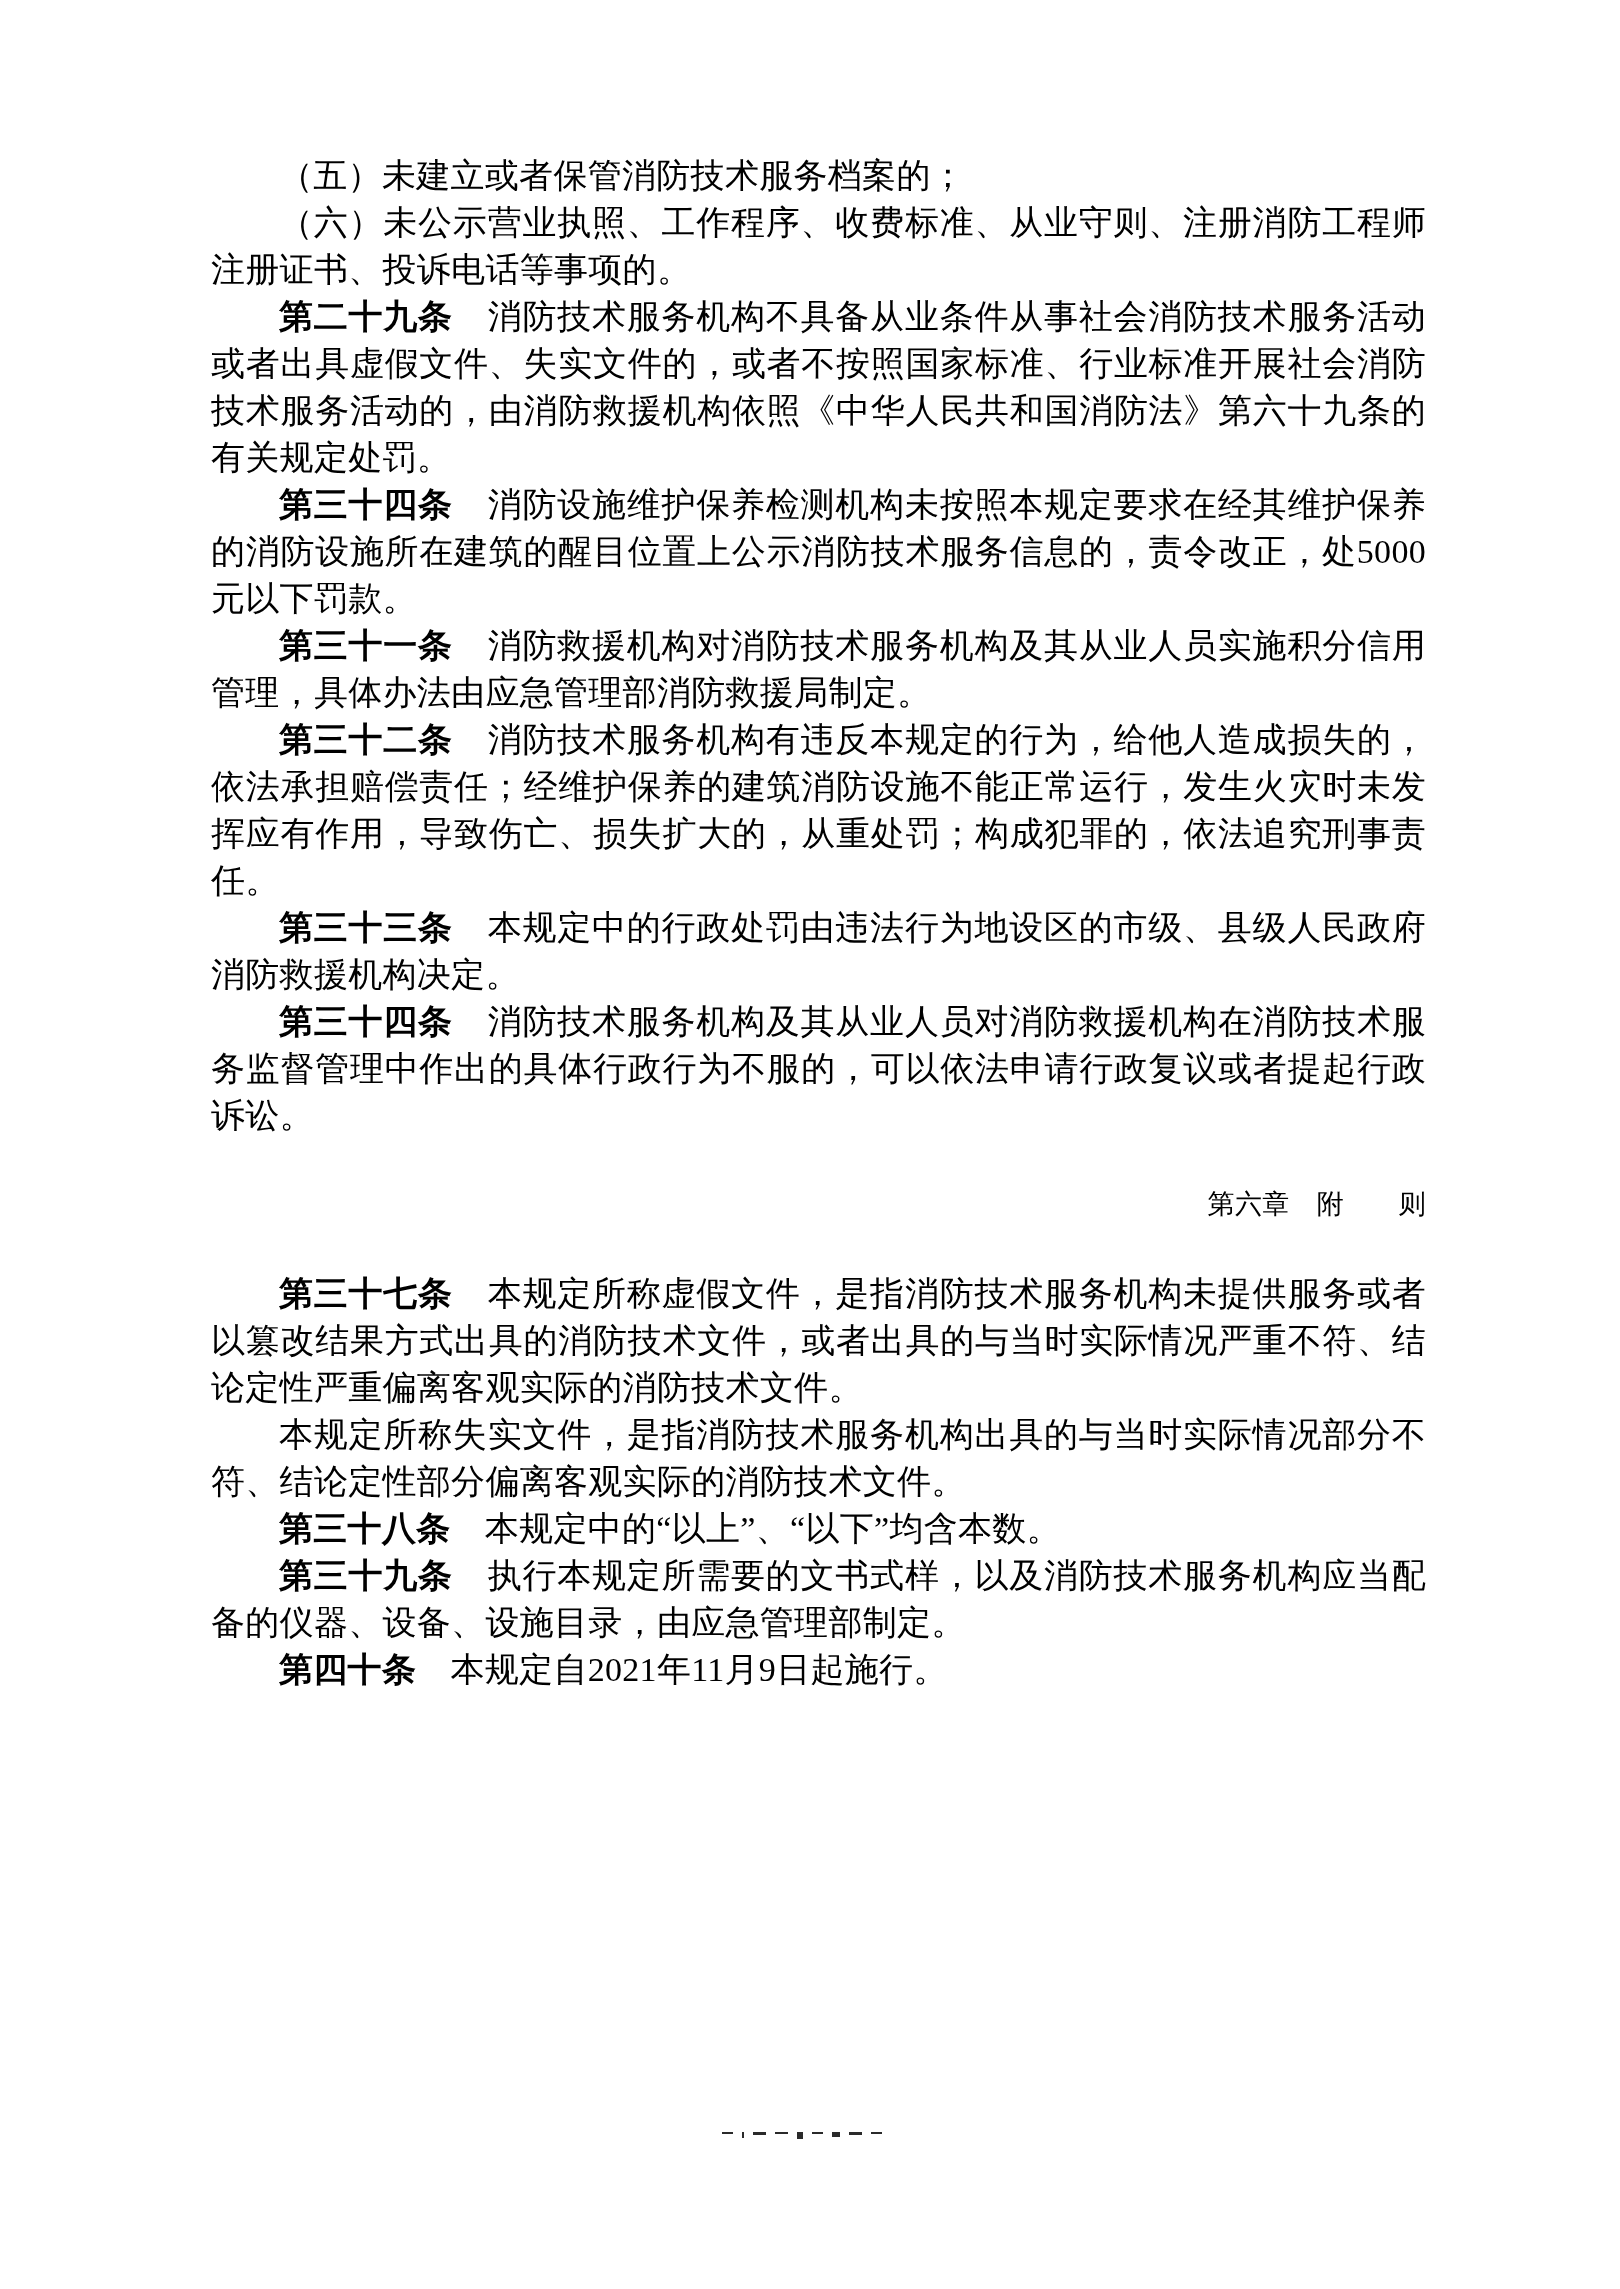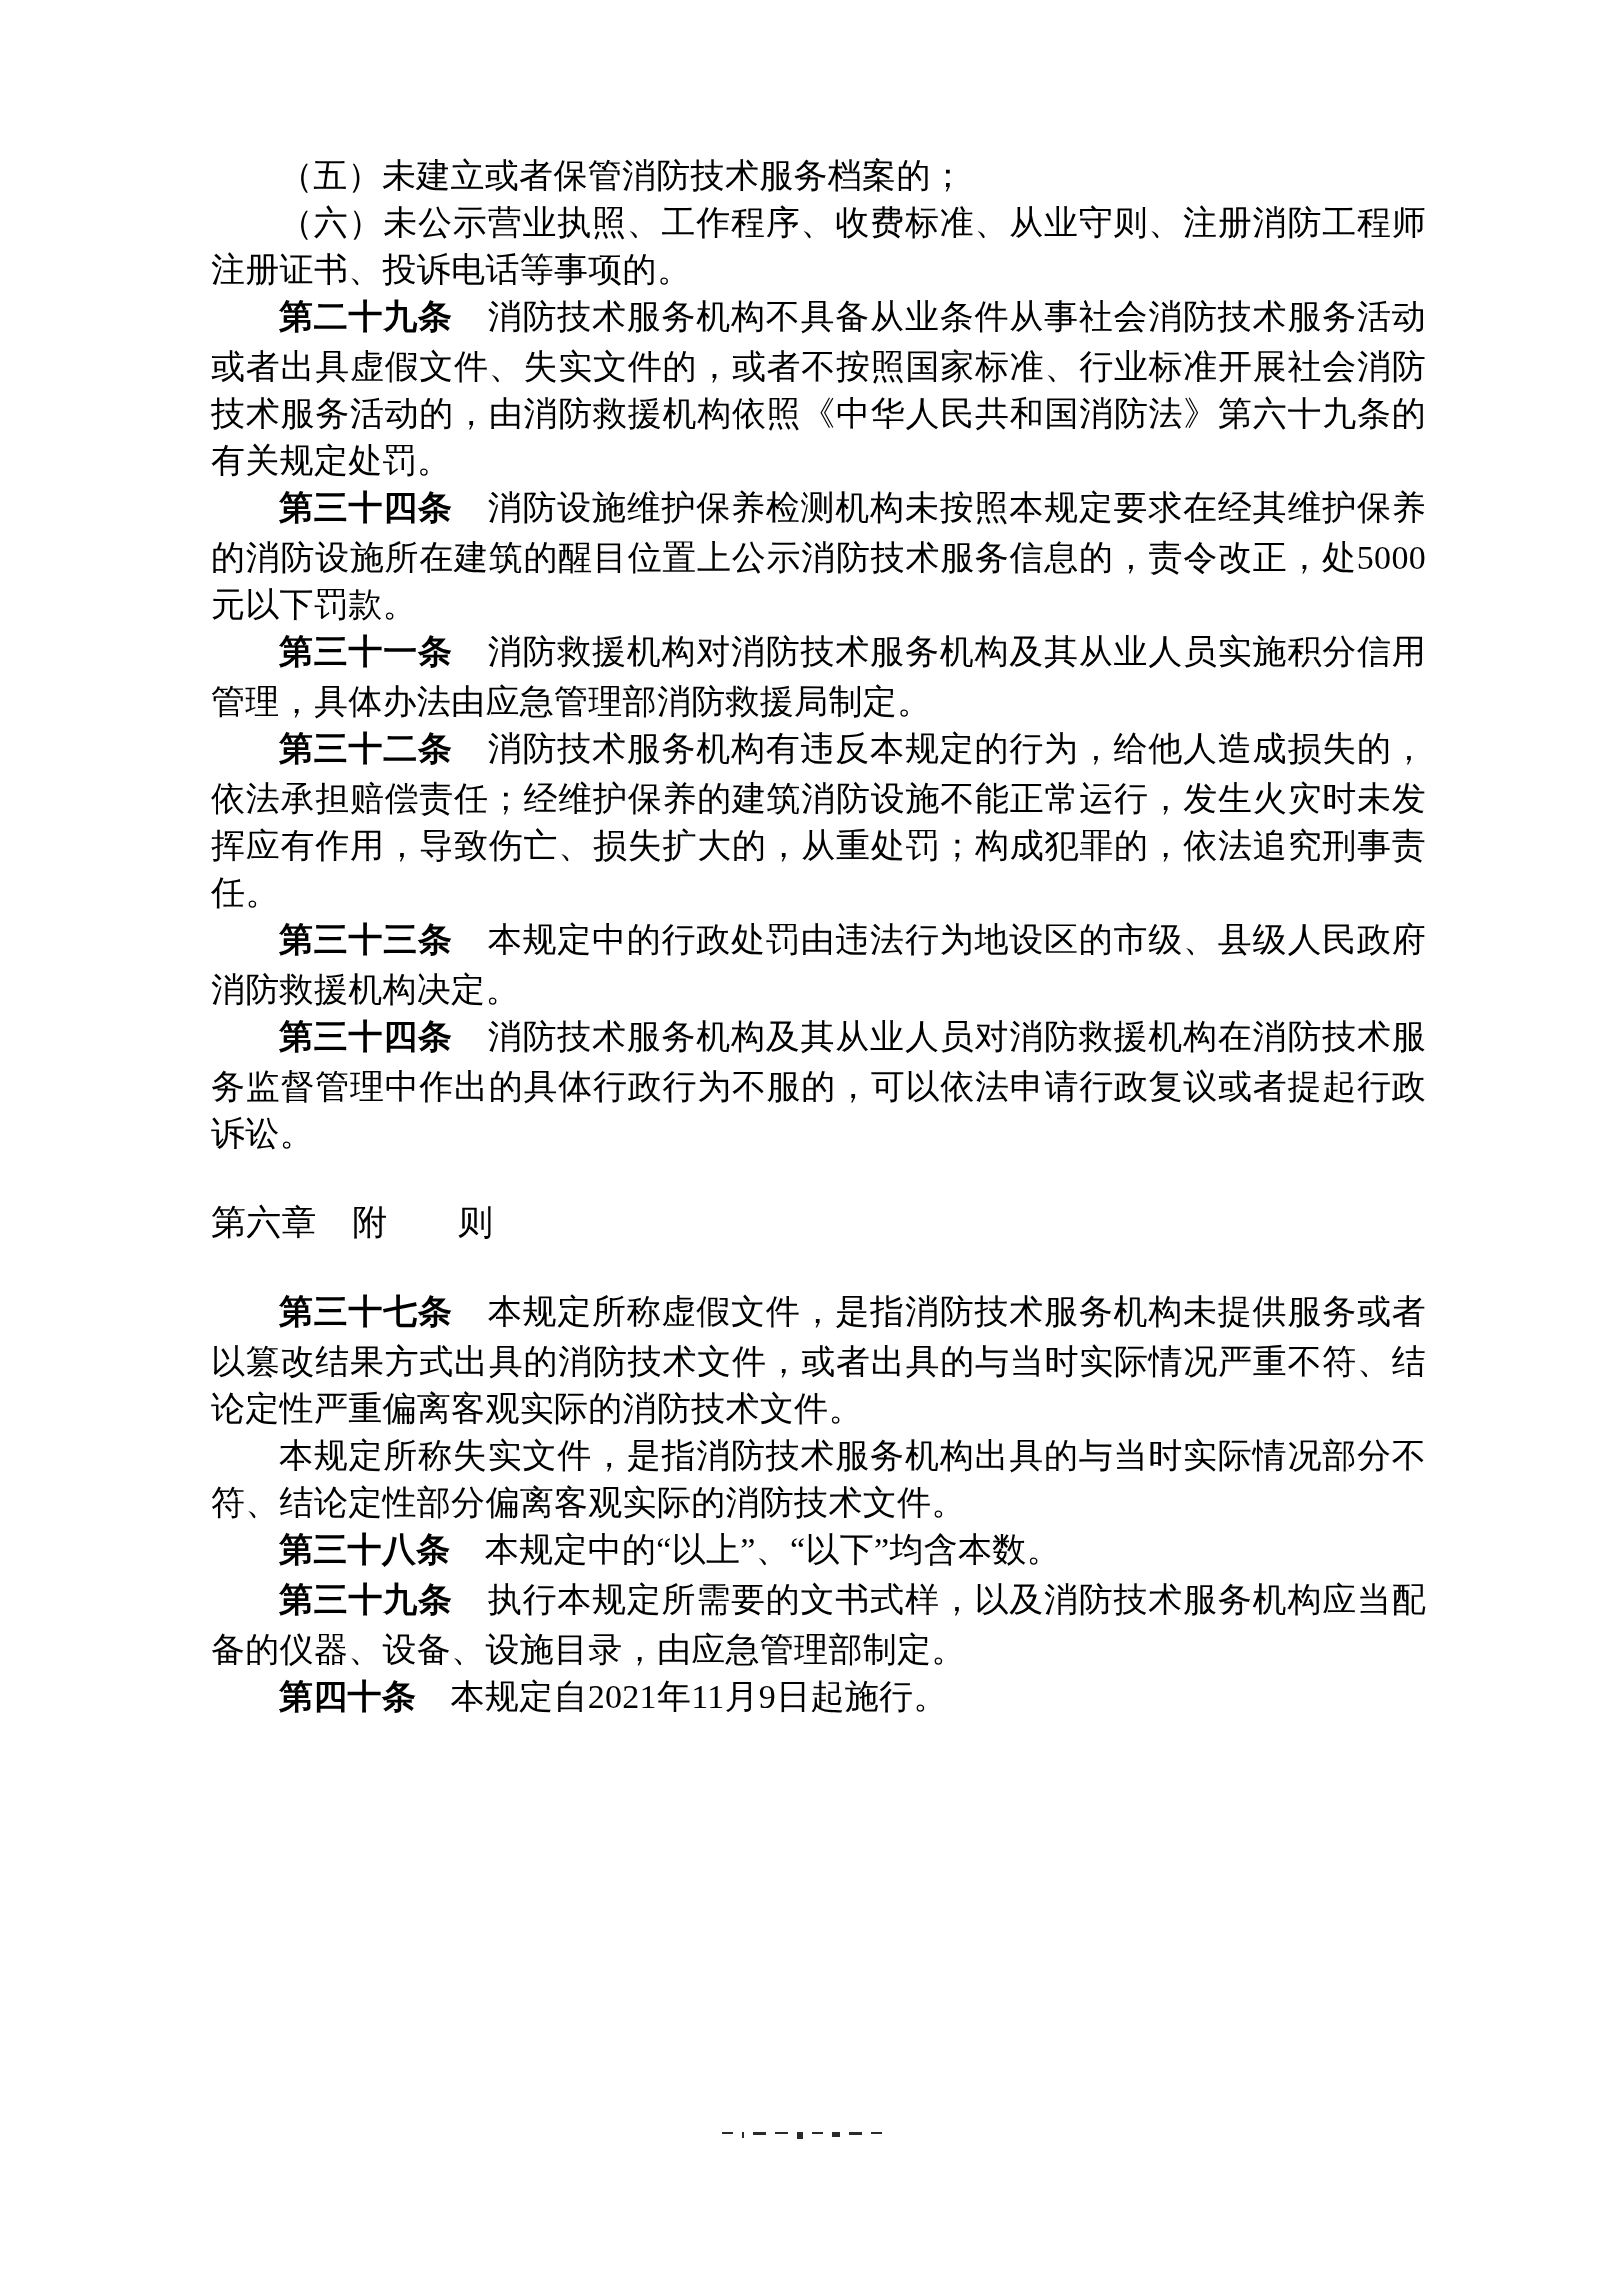--- a/index.html
+++ b/index.html
@@ -20,28 +20,28 @@
     letter-spacing: 0.3px;
     text-align: justify;
     text-justify: inter-ideograph;
   }
   .para {
     margin: 0;
     text-indent: 2em;
     line-break: strict;
   }
   .lead {
-    font-family: Liberation Mono, monospace;
+    font-family: Liberation Serif, serif;
     font-weight: 700;
   }
   .chapter {
     margin: 42px 0;
-    font-size: 35px;
+    font-size: 27px;
     font-weight: 400;
-    text-align: left;
+    text-align: right;
     text-indent: 0;
     line-height: 47px;
   }
   .footer-clip {
     position: absolute;
     left: 722px; top: 2132px;
     width: 192px; height: 7.8px;
     display: flex;
     align-items: flex-start;
     gap: 8.8px;

